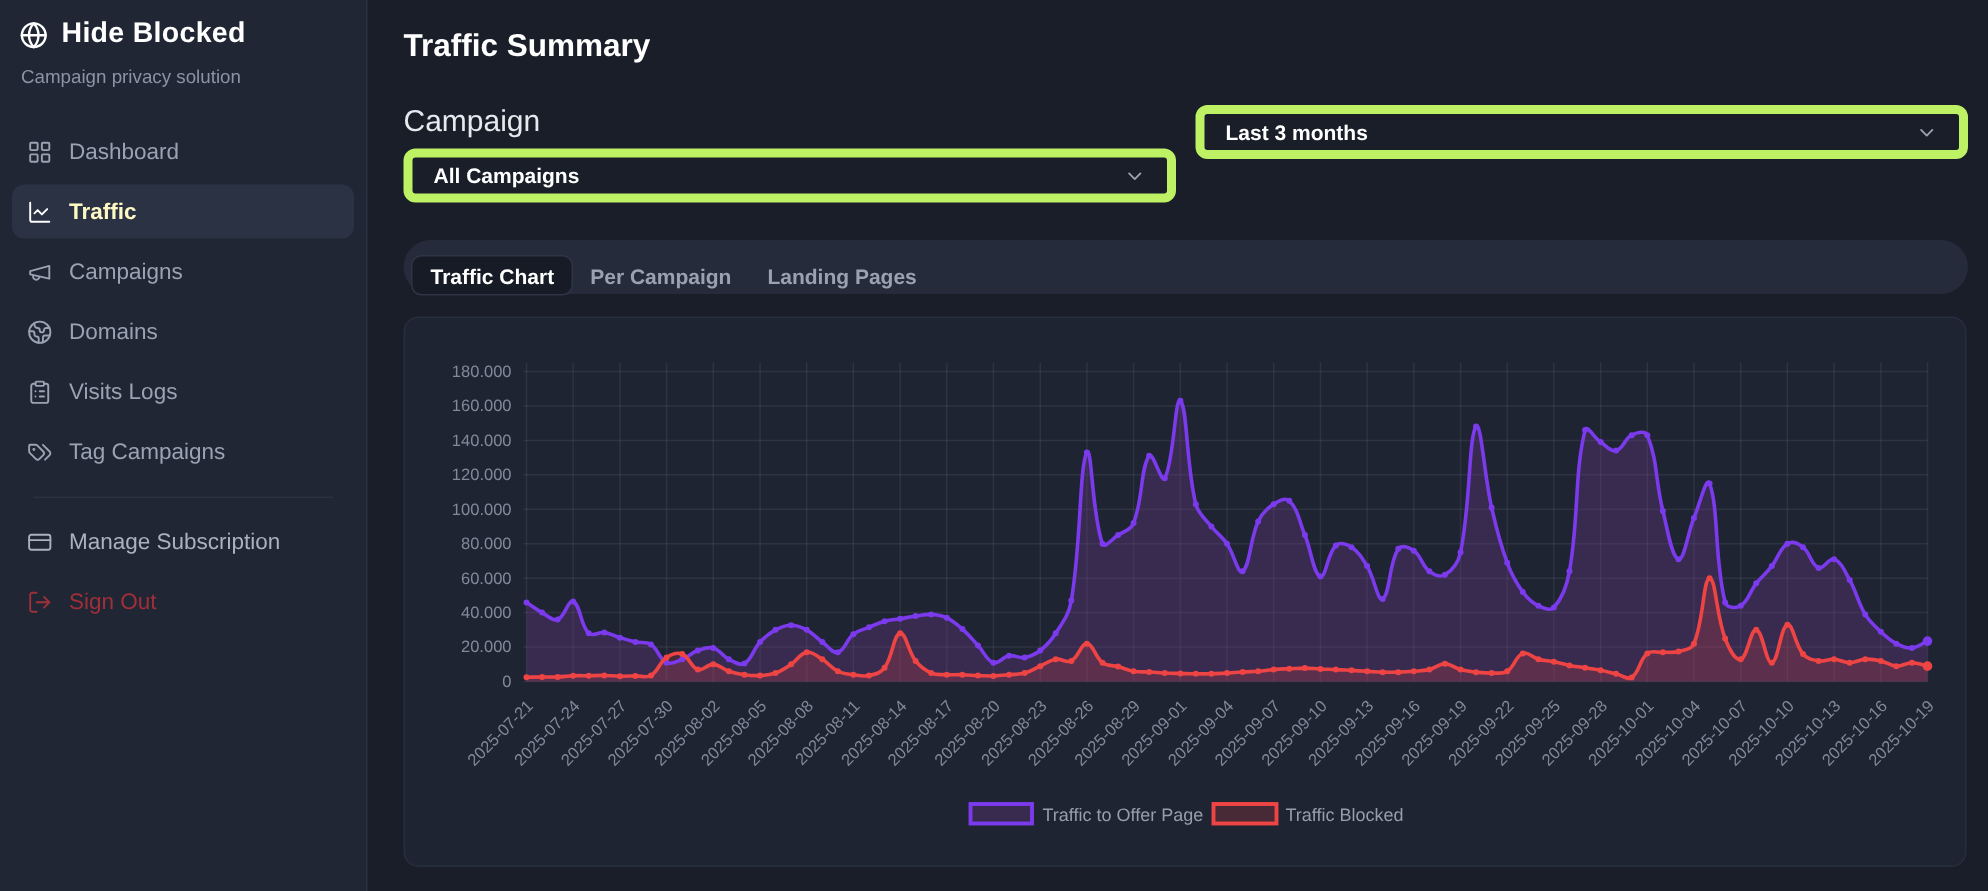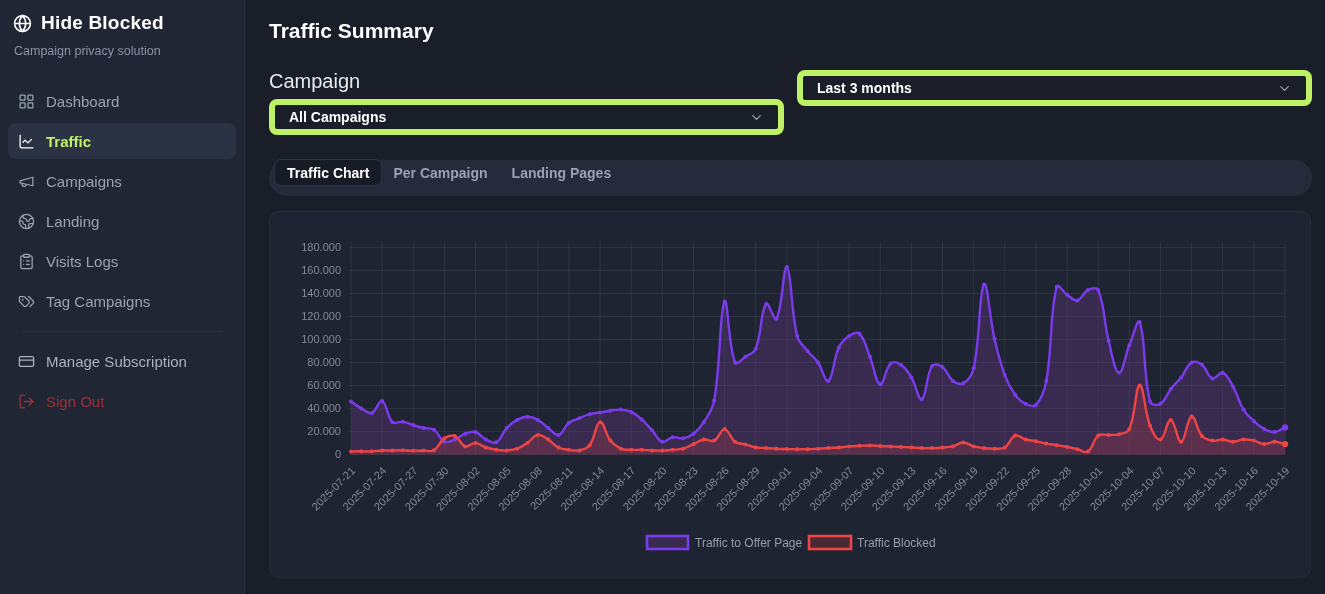--- a/index.html
+++ b/index.html
@@ -2,31 +2,31 @@
 <html><head><meta charset="utf-8"><title>Hide Domain</title>
 <style>
 * { margin:0; padding:0; box-sizing:border-box; }
 html,body { width:1325px; height:594px; overflow:hidden; background:#191e29; font-family:"Liberation Sans",sans-serif; }
 .sidebar { position:absolute; left:0; top:0; width:245px; height:594px; background:#202634; border-right:1px solid #2a3040; }
 .logo { display:flex; align-items:center; gap:9px; padding:12px 0 0 13px; }
 .logo h1 { color:#fff; font-size:19px; font-weight:bold; letter-spacing:0.2px; }
 .tagline { color:#8b93a5; font-size:12.5px; padding:10px 0 0 14px; }
 .nav { margin-top:25px; padding:0 8px; }
 .nav-item { display:flex; align-items:center; gap:11px; height:36px; margin-bottom:4px; padding-left:10px; border-radius:8px; color:#9aa3b2; font-size:15px; }
-.nav-item.active { background:#2b3244; color:#bef264; font-weight:bold; }
+.nav-item.active { background:#2b3244; color:#fef9c3; font-weight:bold; }
 .divider { border-top:1px solid #2b3140; margin:12px 14px 11px 14px; }
 .signout { color:#9f3039; }
 .main { position:absolute; left:245px; top:0; width:1080px; height:441px; }
 .main h2 { color:#fff; font-size:21px; font-weight:bold; padding:19px 0 0 24px; }
 .filters { display:flex; gap:13px; padding:27px 13px 0 24px; }
 .fcol { width:515px; }
 .fcol label { display:block; color:#e7e9ee; font-size:20px; font-weight:normal; margin-bottom:6px; }
 .select { height:36px; background:#191e29; border:6px solid #bef264; border-radius:8px; color:#fff; font-size:14px; font-weight:bold; display:flex; align-items:center; justify-content:space-between; padding:0 14px; }
 .select .chev { color:#9aa3b2; }
-.tabs { margin:25px 13px 0 24px; height:36px; background:#252b3b; border-radius:18px; display:flex; align-items:flex-start; padding:0 6px; }
+.tabs { margin:25px 13px 0 24px; height:36px; background:#252b3b; border-radius:18px; display:flex; align-items:flex-end; padding:0 6px; }
 .tab { height:25px; display:flex; align-items:center; padding:0 12px; border-radius:6px; color:#9aa1b0; font-size:14px; font-weight:bold; }
 .tab.active { background:#161b26; color:#fff; box-shadow:0 0 0 1px #2e3547; }
 .card { position:absolute; left:24px; top:211px; width:1042px; height:367px; background:#1e2432; border:1px solid #272e3f; border-radius:10px; }
 </style></head>
 <body>
 <div class="sidebar">
   <div class="logo">
       <svg class="" width="19" height="19" viewBox="0 0 24 24" fill="none" stroke="#ffffff" stroke-width="2" stroke-linecap="round" stroke-linejoin="round">
         <circle cx="12" cy="12" r="10"></circle>
         <path d="M12 2a14.5 14.5 0 0 0 0 20 14.5 14.5 0 0 0 0-20"></path>
@@ -59,21 +59,21 @@
         </svg>
         <span>Campaigns</span>
       </div>
     <div class="nav-item">
         <svg class="" width="17" height="17" viewBox="0 0 24 24" fill="none" stroke="#9aa3b2" stroke-width="1.8" stroke-linecap="round" stroke-linejoin="round">
           <path d="M21.54 15H17a2 2 0 0 0-2 2v4.54"></path>
           <path d="M7 3.34V5a3 3 0 0 0 3 3a2 2 0 0 1 2 2c0 1.1.9 2 2 2a2 2 0 0 0 2-2c0-1.1.9-2 2-2h3.17"></path>
           <path d="M11 21.95V18a2 2 0 0 0-2-2a2 2 0 0 1-2-2v-1a2 2 0 0 0-2-2H2.05"></path>
           <circle cx="12" cy="12" r="10"></circle>
         </svg>
-        <span>Landing</span>
+        <span>Domains</span>
       </div>
     <div class="nav-item">
         <svg class="" width="17" height="17" viewBox="0 0 24 24" fill="none" stroke="#9aa3b2" stroke-width="1.8" stroke-linecap="round" stroke-linejoin="round">
           <rect width="8" height="4" x="8" y="2" rx="1" ry="1"></rect>
           <path d="M16 4h2a2 2 0 0 1 2 2v14a2 2 0 0 1-2 2H6a2 2 0 0 1-2-2V6a2 2 0 0 1 2-2h2"></path>
           <path d="M12 11h4"></path>
           <path d="M12 16h4"></path>
           <path d="M8 11h.01"></path>
           <path d="M8 16h.01"></path>
         </svg>

